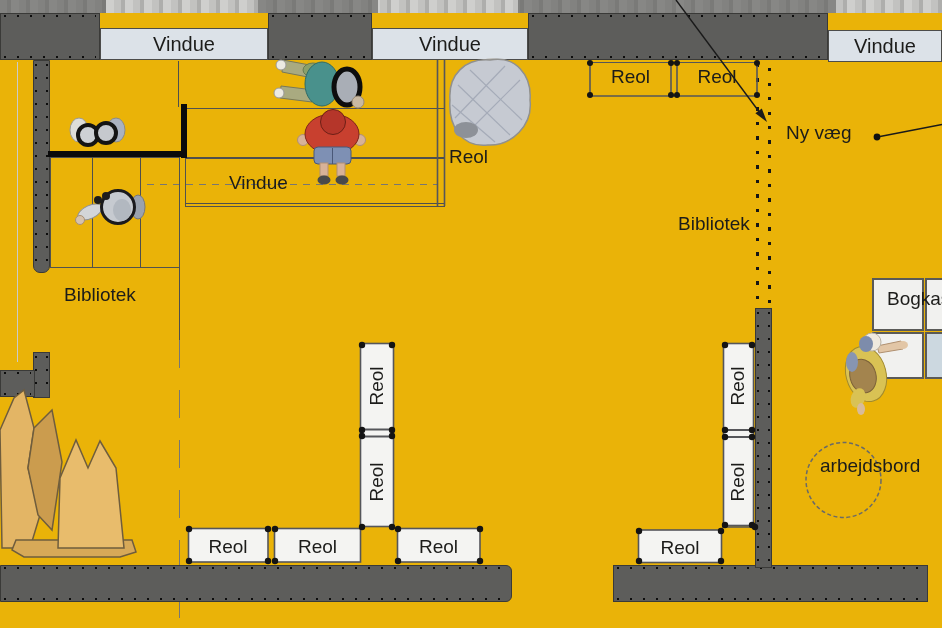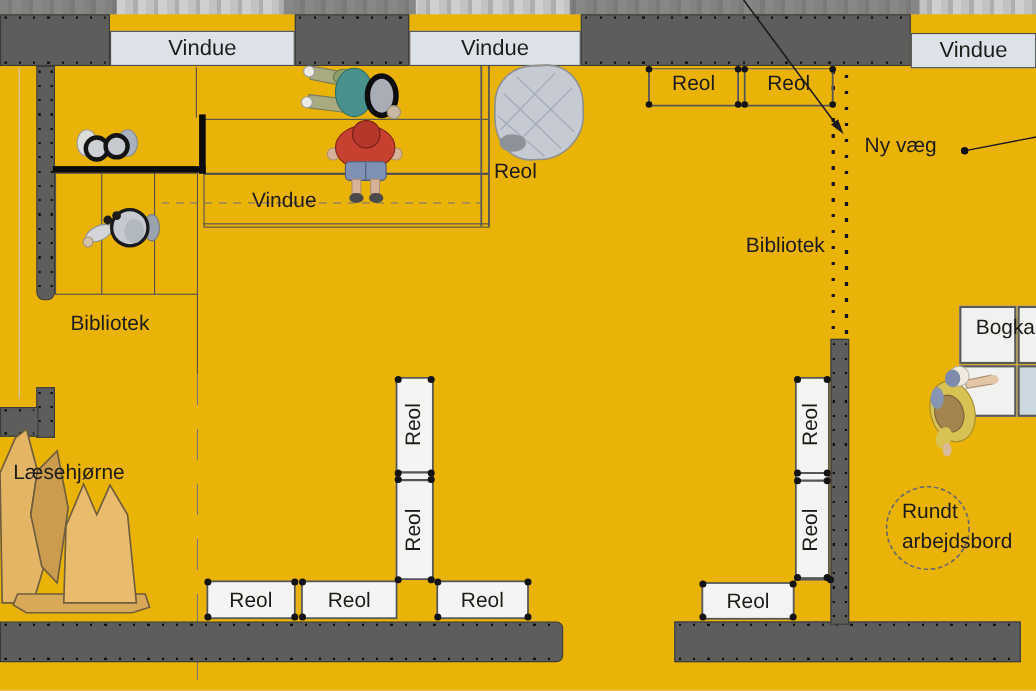--- a/index.html
+++ b/index.html
@@ -259,25 +259,23 @@
       <polygon points="16,540 132,540 136,552 120,557 24,557 12,550" fill="#d7a958"></polygon>
       <polygon points="58,548 60,478 76,440 88,468 100,441 116,468 124,548" fill="#e8bc6c"></polygon>
     </g>
   </svg>
 
 
   <div class="lbl" style="left:229px;top:171px;">Vindue</div>
   <div class="lbl" style="left:64px;top:283px;">Bibliotek</div>
   <div class="lbl" style="left:678px;top:212px;text-align:center;">Bibliotek</div>
   <div class="lbl" style="left:786px;top:121px;">Ny væg</div>
-  <div class="lbl" style="left:12px;top:418px;">Læsehjørne</div>
   <div class="lbl" style="left:887px;top:287px;">Bogkasser</div>
 
   <div class="lbl" style="left:820px;top:452px;line-height:27px;">
-    <div>Rundt</div>
     <div>arbejdsbord</div>
   </div>
 
   <div class="lbl c" style="left:590px;top:65px;width:81px;">Reol</div>
   <div class="lbl c" style="left:677px;top:65px;width:80px;">Reol</div>
   <div class="lbl" style="left:449px;top:145px;">Reol</div>
   <div class="vlabel" style="left:335px;top:375px;">Reol</div>
   <div class="vlabel" style="left:335px;top:471px;">Reol</div>
   <div class="vlabel" style="left:696px;top:375px;">Reol</div>
   <div class="vlabel" style="left:696px;top:471px;">Reol</div>

